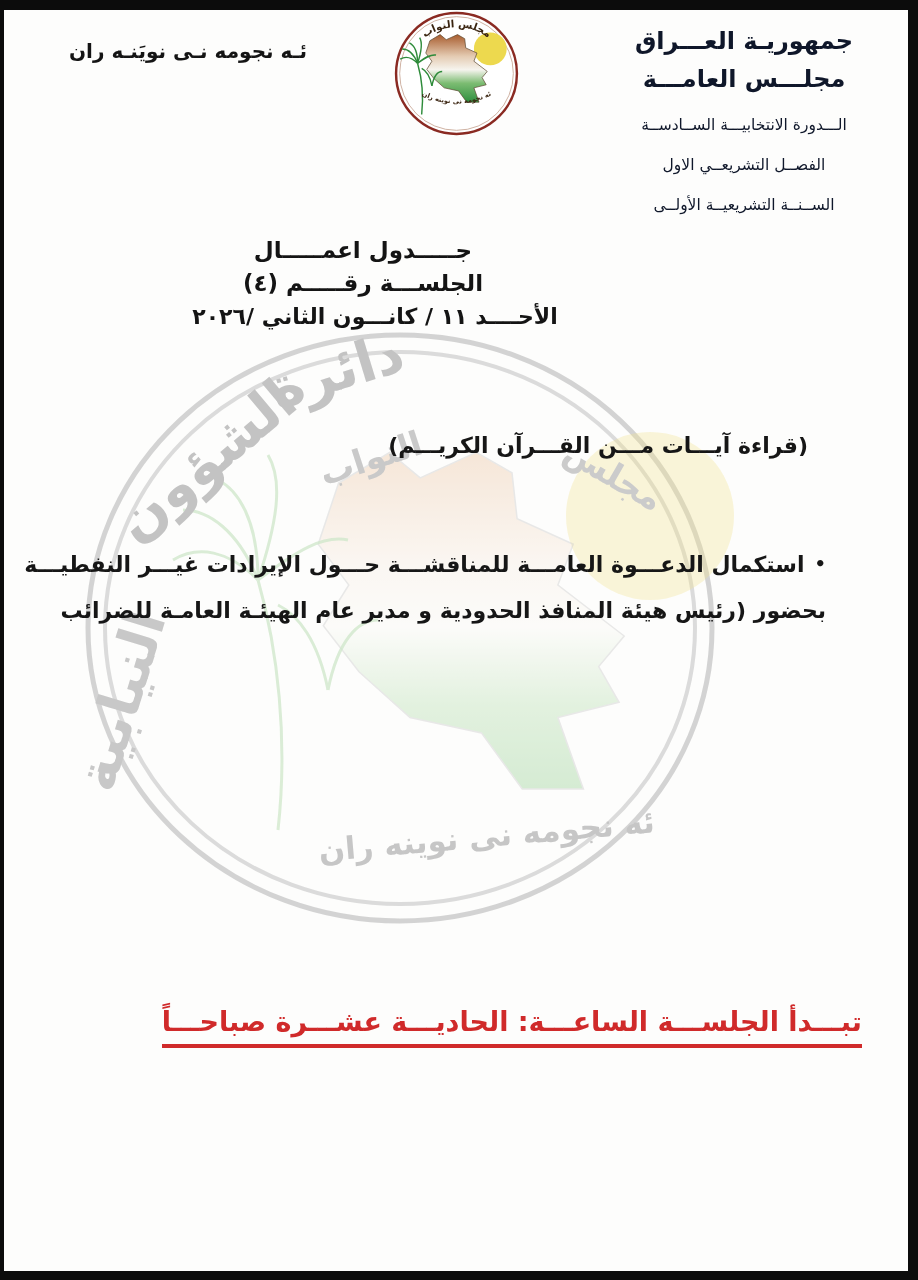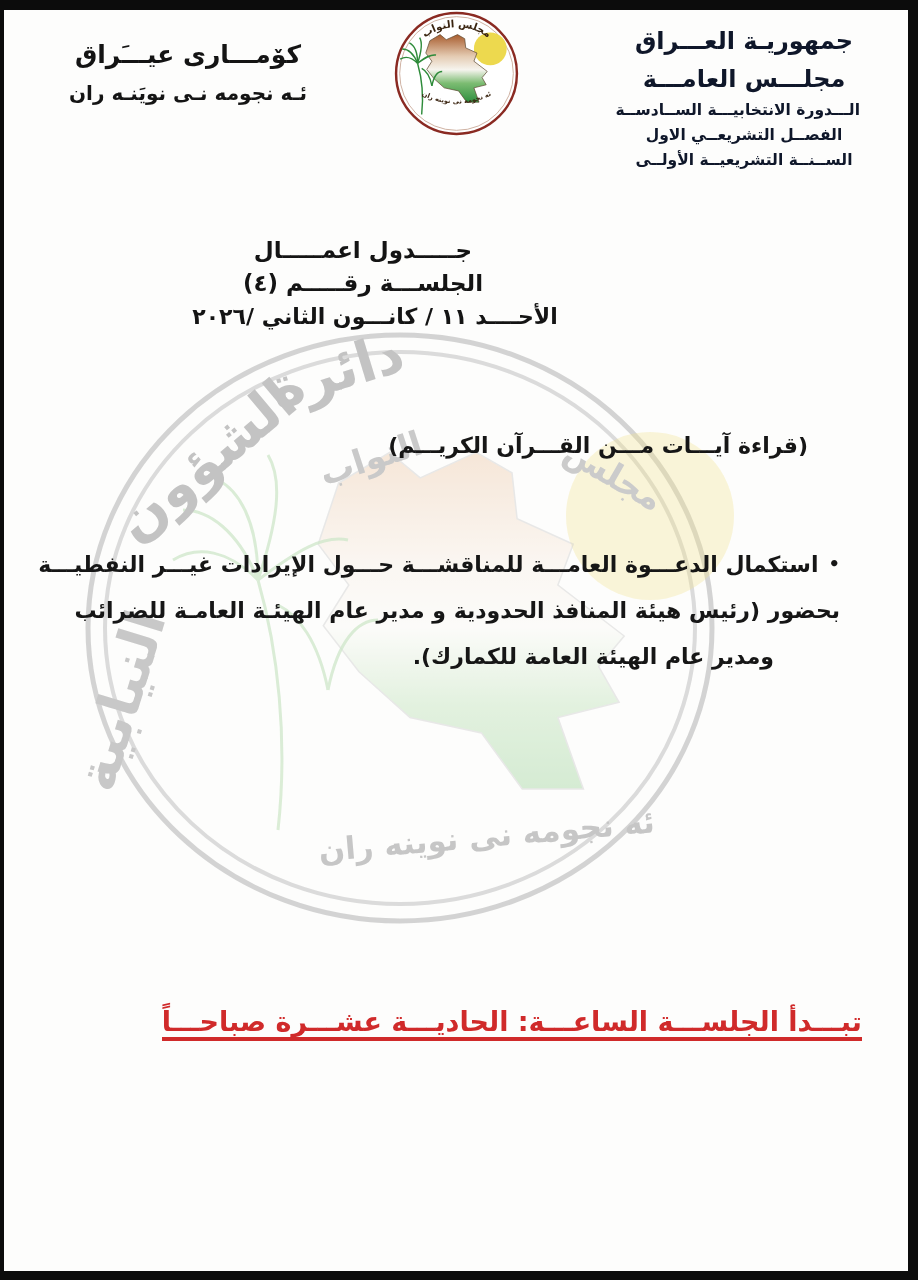--- a/index.html
+++ b/index.html
@@ -36,21 +36,21 @@
   .wm-inner2 { left:318px; top:438px; font-size:34px; color:#c9c9c9; transform:rotate(-18deg); letter-spacing:4px; }
   .wm-bottom { left:318px; top:818px; font-size:31px; color:#c6c6c6; transform:rotate(-5deg); letter-spacing:2px; }
 
   
   .content { position:absolute; inset:0; z-index:10; }
   .hdr-right {
     position:absolute; top:22px; right:58px; width:232px;
     text-align:center; color:#0f172a;
   }
   .hdr-right .big { font-size:24px; font-weight:bold; line-height:38px; white-space:nowrap; }
-  .hdr-right .small { font-size:15.5px; font-weight:bold; line-height:25px; white-space:nowrap; margin-top:0; }
+  .hdr-right .small { font-size:15.5px; font-weight:normal; line-height:25px; white-space:nowrap; margin-top:15px; }
   .hdr-left {
     position:absolute; top:34px; left:38px; width:300px;
     text-align:center; color:#141414;
   }
   .hdr-left .l1 { font-size:25px; font-weight:bold; line-height:42px; white-space:nowrap; }
   .hdr-left .l2 { font-size:20px; font-weight:bold; line-height:34px; white-space:nowrap; }
 
   .logo { position:absolute; left:393px; top:10px; width:127px; height:127px; }
 
   .title-block {
@@ -61,33 +61,34 @@
   .title-block .t1 { font-size:23px; }
   .title-block .t2 { font-size:23px; }
   .title-block .t3 { font-size:22px;padding-left:24px; }
 
   .quran {
     position:absolute; top:433px; right:110px;
     font-size:22px; font-weight:bold; color:#161616; white-space:nowrap;
   }
 
   .agenda-item {
-    position:absolute; top:541px; right:78px; width:762px;
+    position:absolute; top:541px; right:92px; width:762px;
     font-size:22px; font-weight:bold; color:#161616;
-    text-align:right; line-height:46px;
+    text-align:center; line-height:46px;
   }
   .agenda-item .ln { white-space:nowrap; }
   .agenda-item .ln3 { margin-right:66px; }
   .bullet { display:inline-block; margin-left:10px; font-size:18px; vertical-align:2px; }
 
   .footer-line {
     position:absolute; top:1006px; right:56px;
     font-size:27px; font-weight:bold; white-space:nowrap;
     color:#d02a2a;
     border-bottom:4px solid #d02a2a;
+    padding-bottom:7px;
   }
 </style>
 </head>
 <body>
 
 <div class="page"></div>
 
 <div class="wm">
   <svg width="918" height="1280" viewBox="0 0 918 1280">
     <defs>
@@ -138,21 +139,20 @@
 
   <div class="hdr-right">
     <div class="big">جمهوريـة العـــراق</div>
     <div class="big">مجلـــس العامـــة</div>
     <div class="small">الـــدورة الانتخابيـــة الســادســة</div>
     <div class="small">الفصــل التشريعــي الاول</div>
     <div class="small">الســنــة التشريعيــة الأولــى</div>
   </div>
 
   <div class="hdr-left">
-    <div class="l1">كۆمـــارى عيـــَراق</div>
     <div class="l2">ئـه نجومه نـى نويَنـه ران</div>
   </div>
 
   <div class="logo">
     <svg width="127" height="127" viewBox="0 0 124 124">
       <circle cx="62" cy="62" r="59" fill="#ffffff" stroke="#8a2a22" stroke-width="2.4"></circle>
       <circle cx="62" cy="62" r="55.5" fill="none" stroke="#c4a08e" stroke-width="0.8"></circle>
       <circle cx="95" cy="38" r="16" fill="#edd94e"></circle>
       <use href="#iraqmap" xlink:href="#iraqmap" fill="url(#mapGrad)" stroke="#5e4a33" stroke-width="0.7"></use>
       <use href="#palm" xlink:href="#palm" transform="translate(-2,2)" style="color:#2e8b3a" stroke-width="1.4"></use>
@@ -171,21 +171,20 @@
     <div class="t1">جـــــدول اعمـــــال</div>
     <div class="t2">الجلســـة رقـــــم (٤)</div>
     <div class="t3">الأحــــد ١١ / كانـــون الثاني /٢٠٢٦</div>
   </div>
 
   <div class="quran">(قراءة آيـــات مـــن القـــرآن الكريـــم)</div>
 
   <div class="agenda-item">
     <div class="ln"><span class="bullet">•</span><span>استكمال الدعـــوة العامـــة للمناقشـــة حـــول الإيرادات غيـــر النفطيـــة</span></div>
     <div class="ln">بحضور (رئيس هيئة المنافذ الحدودية و مدير عام الهيئـة العامـة للضرائب</div>
-    <div class="ln ln3">ومدير عام الهيئة العامة للكمارك).</div>
   </div>
 
   <div class="footer-line">تبـــدأ الجلســـة الساعـــة: الحاديـــة عشـــرة صباحـــاً</div>
 
 </div>
 
 <div class="edge top"></div>
 <div class="edge bottom"></div>
 <div class="edge left"></div>
 <div class="edge right"></div>

